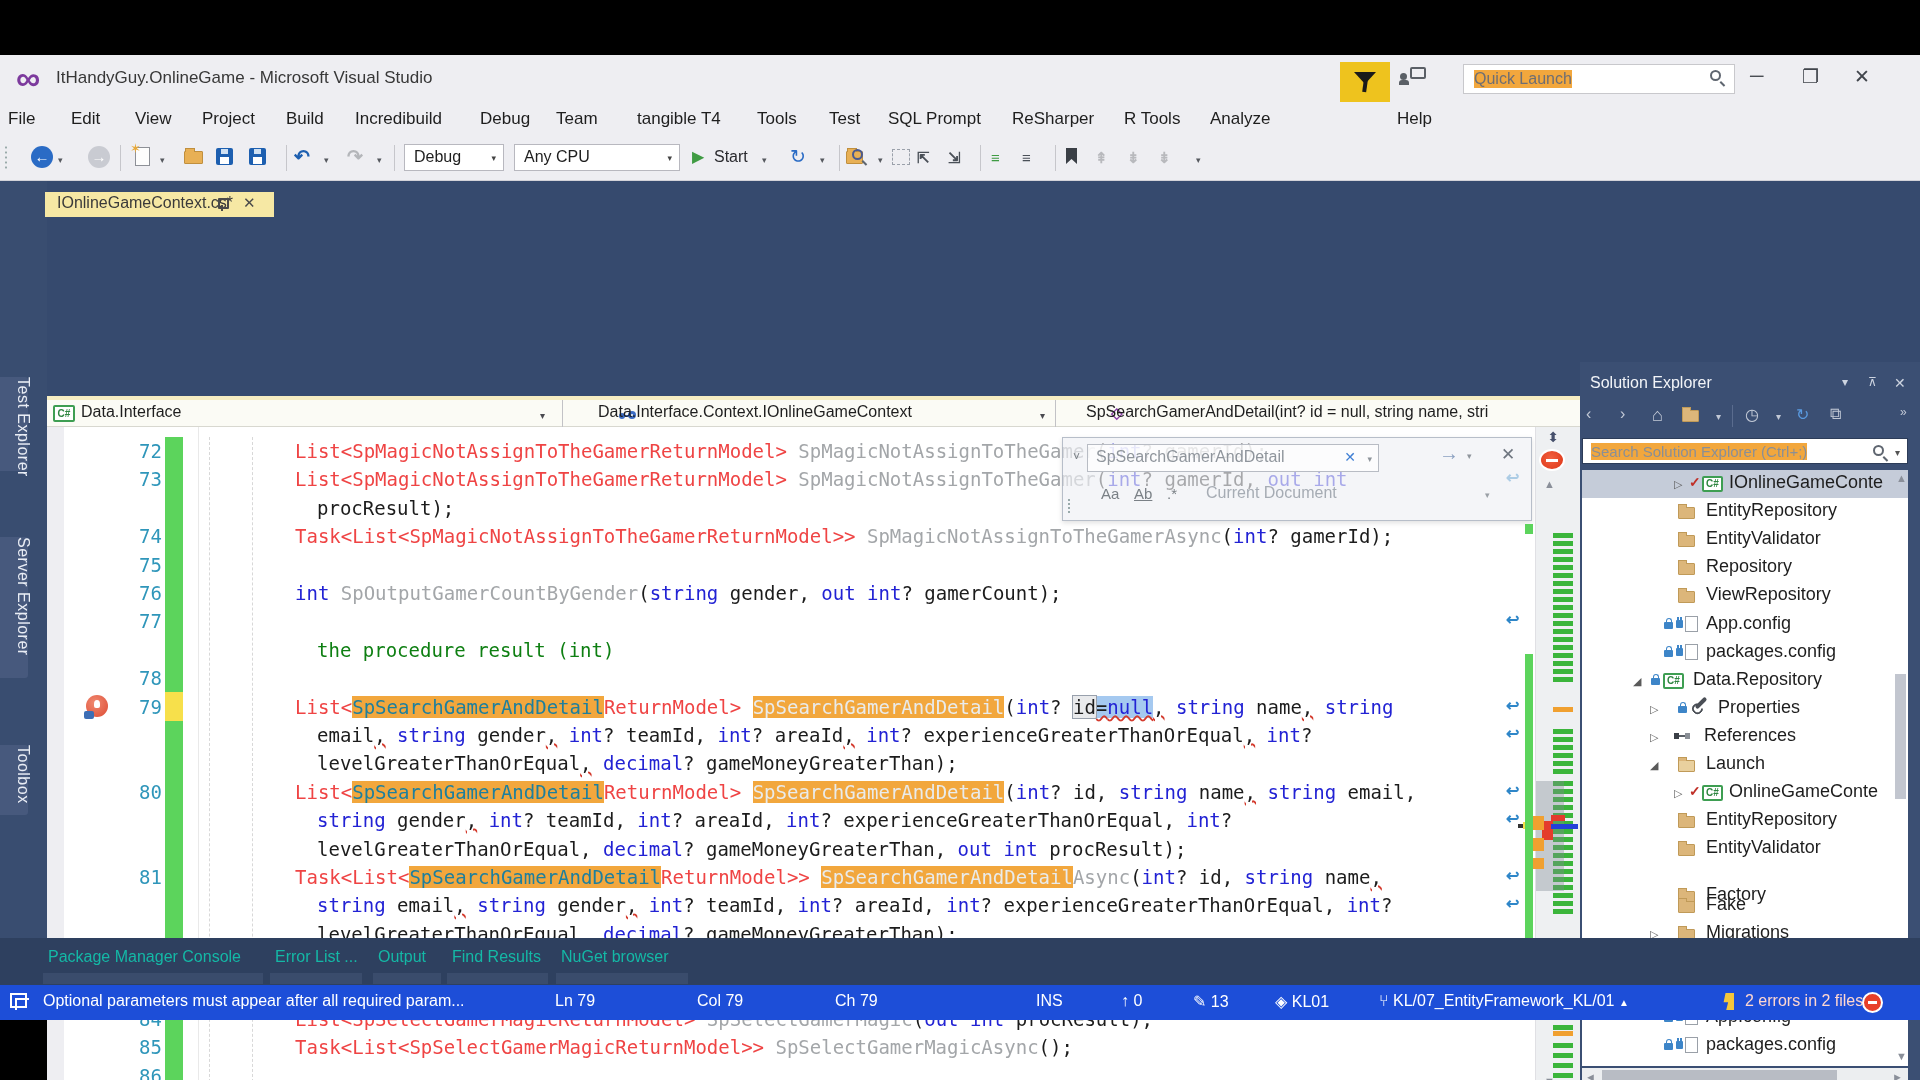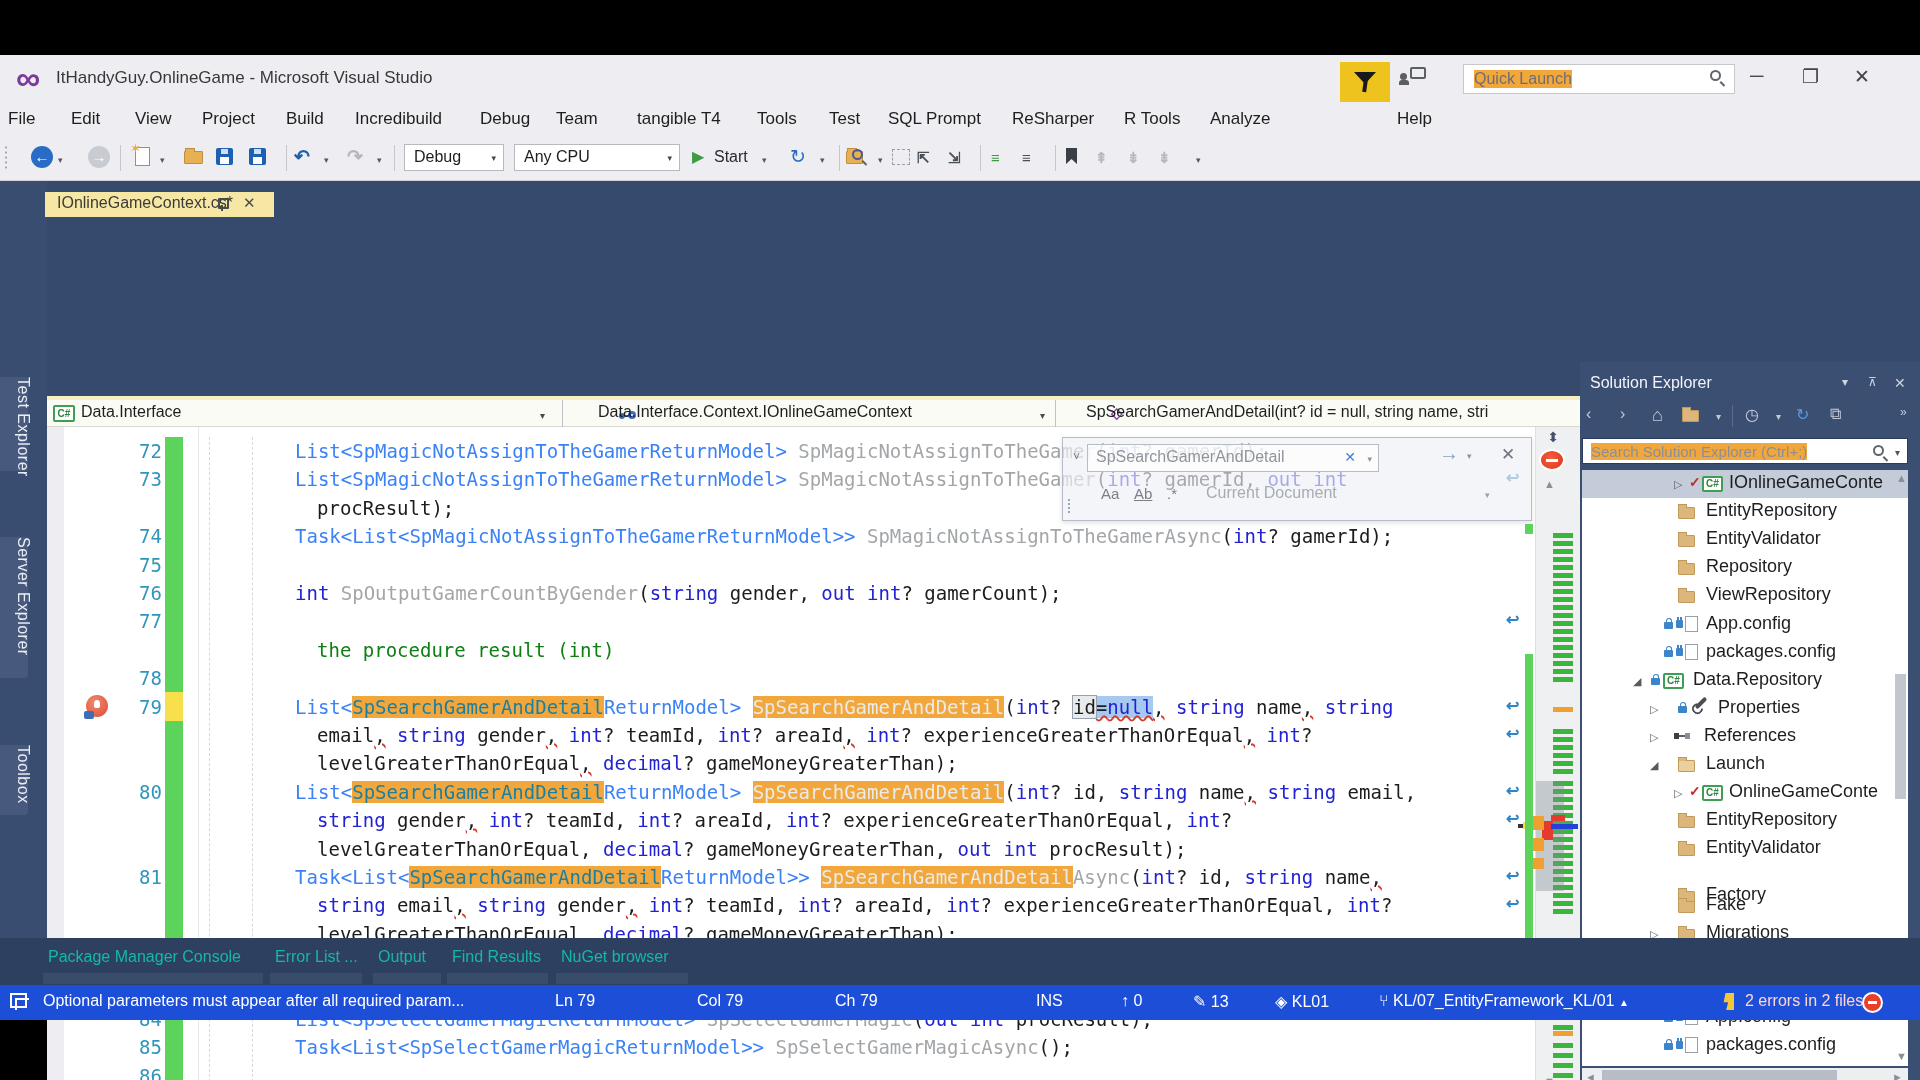--- a/index.html
+++ b/index.html
@@ -77,21 +77,21 @@
   #indmargin{position:absolute;left:0;top:0;width:17px;height:666px;background:#eeeef2}
   #gutterbar{position:absolute;left:118px;top:10px;width:18px;height:656px;background:#5cd45c}
   #gutteryellow{position:absolute;left:118px;top:265px;width:18px;height:29px;background:#f7e04b}
   #selmargin-line{position:absolute;left:151px;top:0;width:1px;height:666px;background:#e9e9e9}
   .iguide{position:absolute;top:10px;width:1px;height:650px;border-left:1px dashed #d8d8d8}
   #lineno{position:absolute;left:70px;top:10px;width:45px;text-align:right;font-family:"DejaVu Sans Mono",monospace;font-size:19px;color:#2f96ba}
   #coderows{position:absolute;left:156.5px;top:10px;font-family:"DejaVu Sans Mono",monospace;font-size:19px;color:#1c1c1c}
   .crow{position:absolute;left:0;height:28.4px;line-height:28.4px;white-space:pre}
   .crow.wrap{left:113.5px}
   .lnrow{position:absolute;right:0;height:28.4px;line-height:28.4px}
-  .t{color:#3b82f6}.k{color:#2222d4}.m{color:#a3a6a9}.p{color:#1c1c1c}.c{color:#0e7f12}
+  .t{color:#ef4444}.k{color:#2222d4}.m{color:#a3a6a9}.p{color:#1c1c1c}.c{color:#0e7f12}
   .ph{background:#f2a73d;color:#1d7f9e}
   .mh{background:#f2a73d;color:#e9ebeb}
   .idb{background:#e9eaec;outline:1px solid #98a0ac}
   .sel{background:#a5c9f0;text-decoration:underline wavy #d43b2e 1.5px}
   .selk{background:#a5c9f0;color:#2222d4;text-decoration:underline wavy #d43b2e 1.5px}
   .e{text-decoration:underline wavy #d43b2e 1.5px}
   .rsicon{position:absolute;color:#2e86c8;font-size:16px;font-weight:bold}
   
   #bulb{position:absolute;left:39px;top:268px;width:22px;height:22px;background:radial-gradient(circle at 40% 35%,#f08a71,#dd4a33);border-radius:50%}
   #bulb::after{content:"";position:absolute;left:8px;top:5px;width:6px;height:8px;background:#fff;border-radius:50% 50% 2px 2px}

